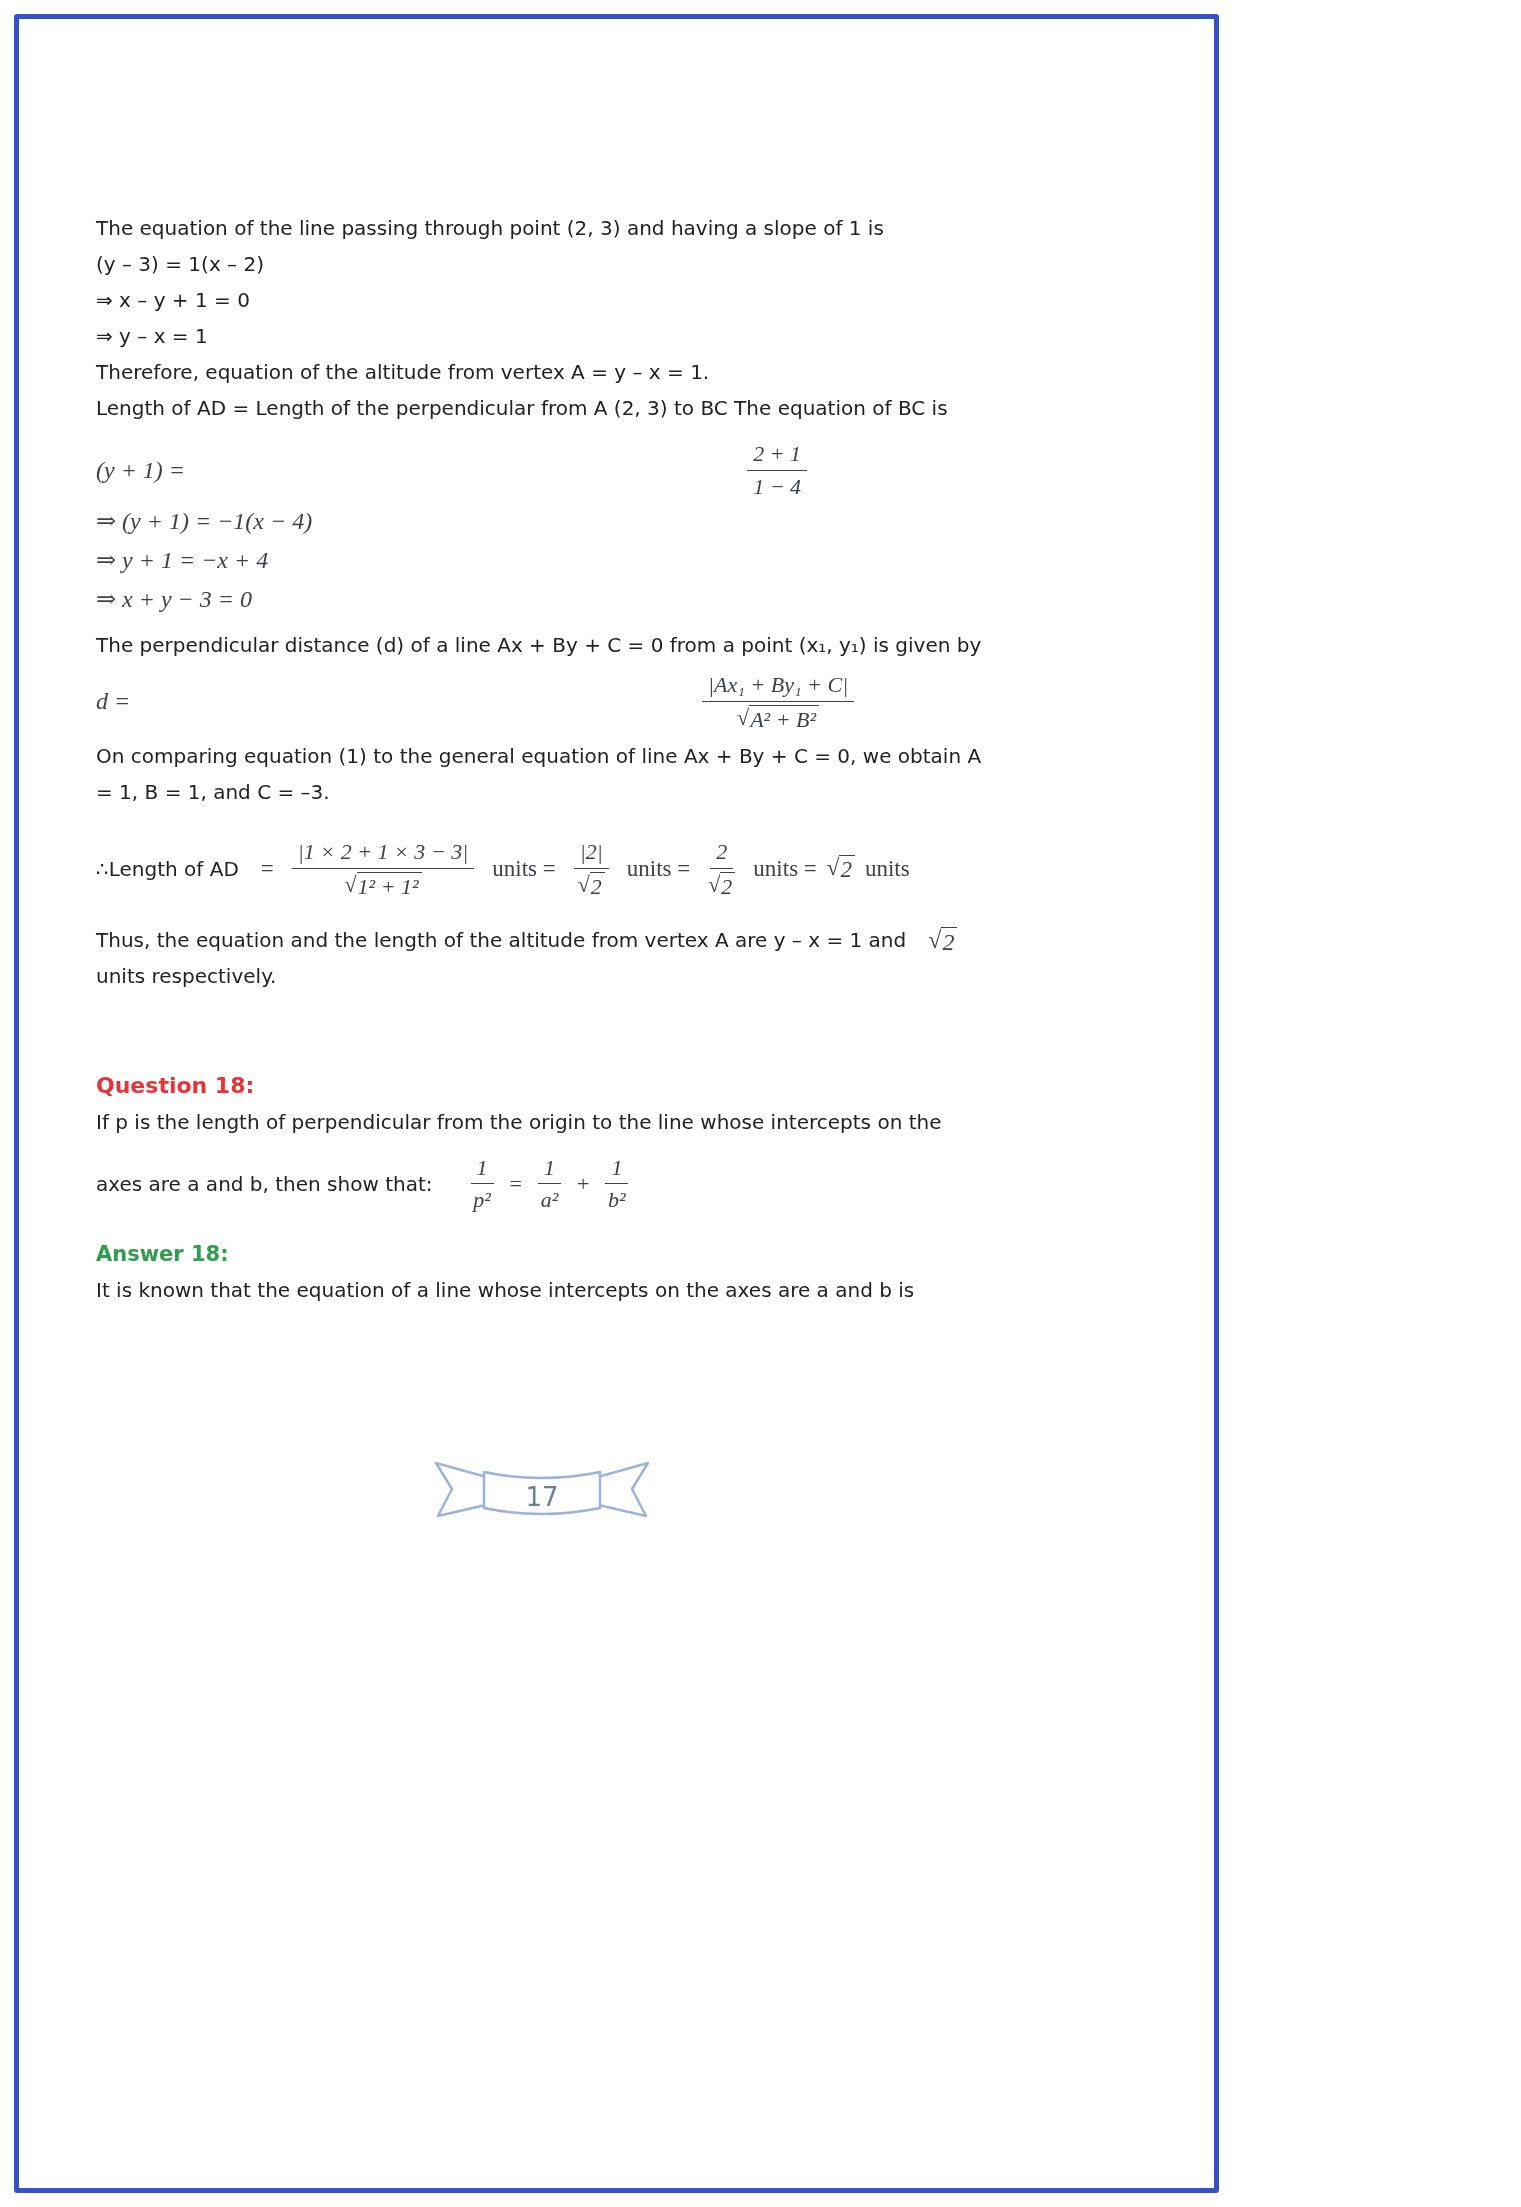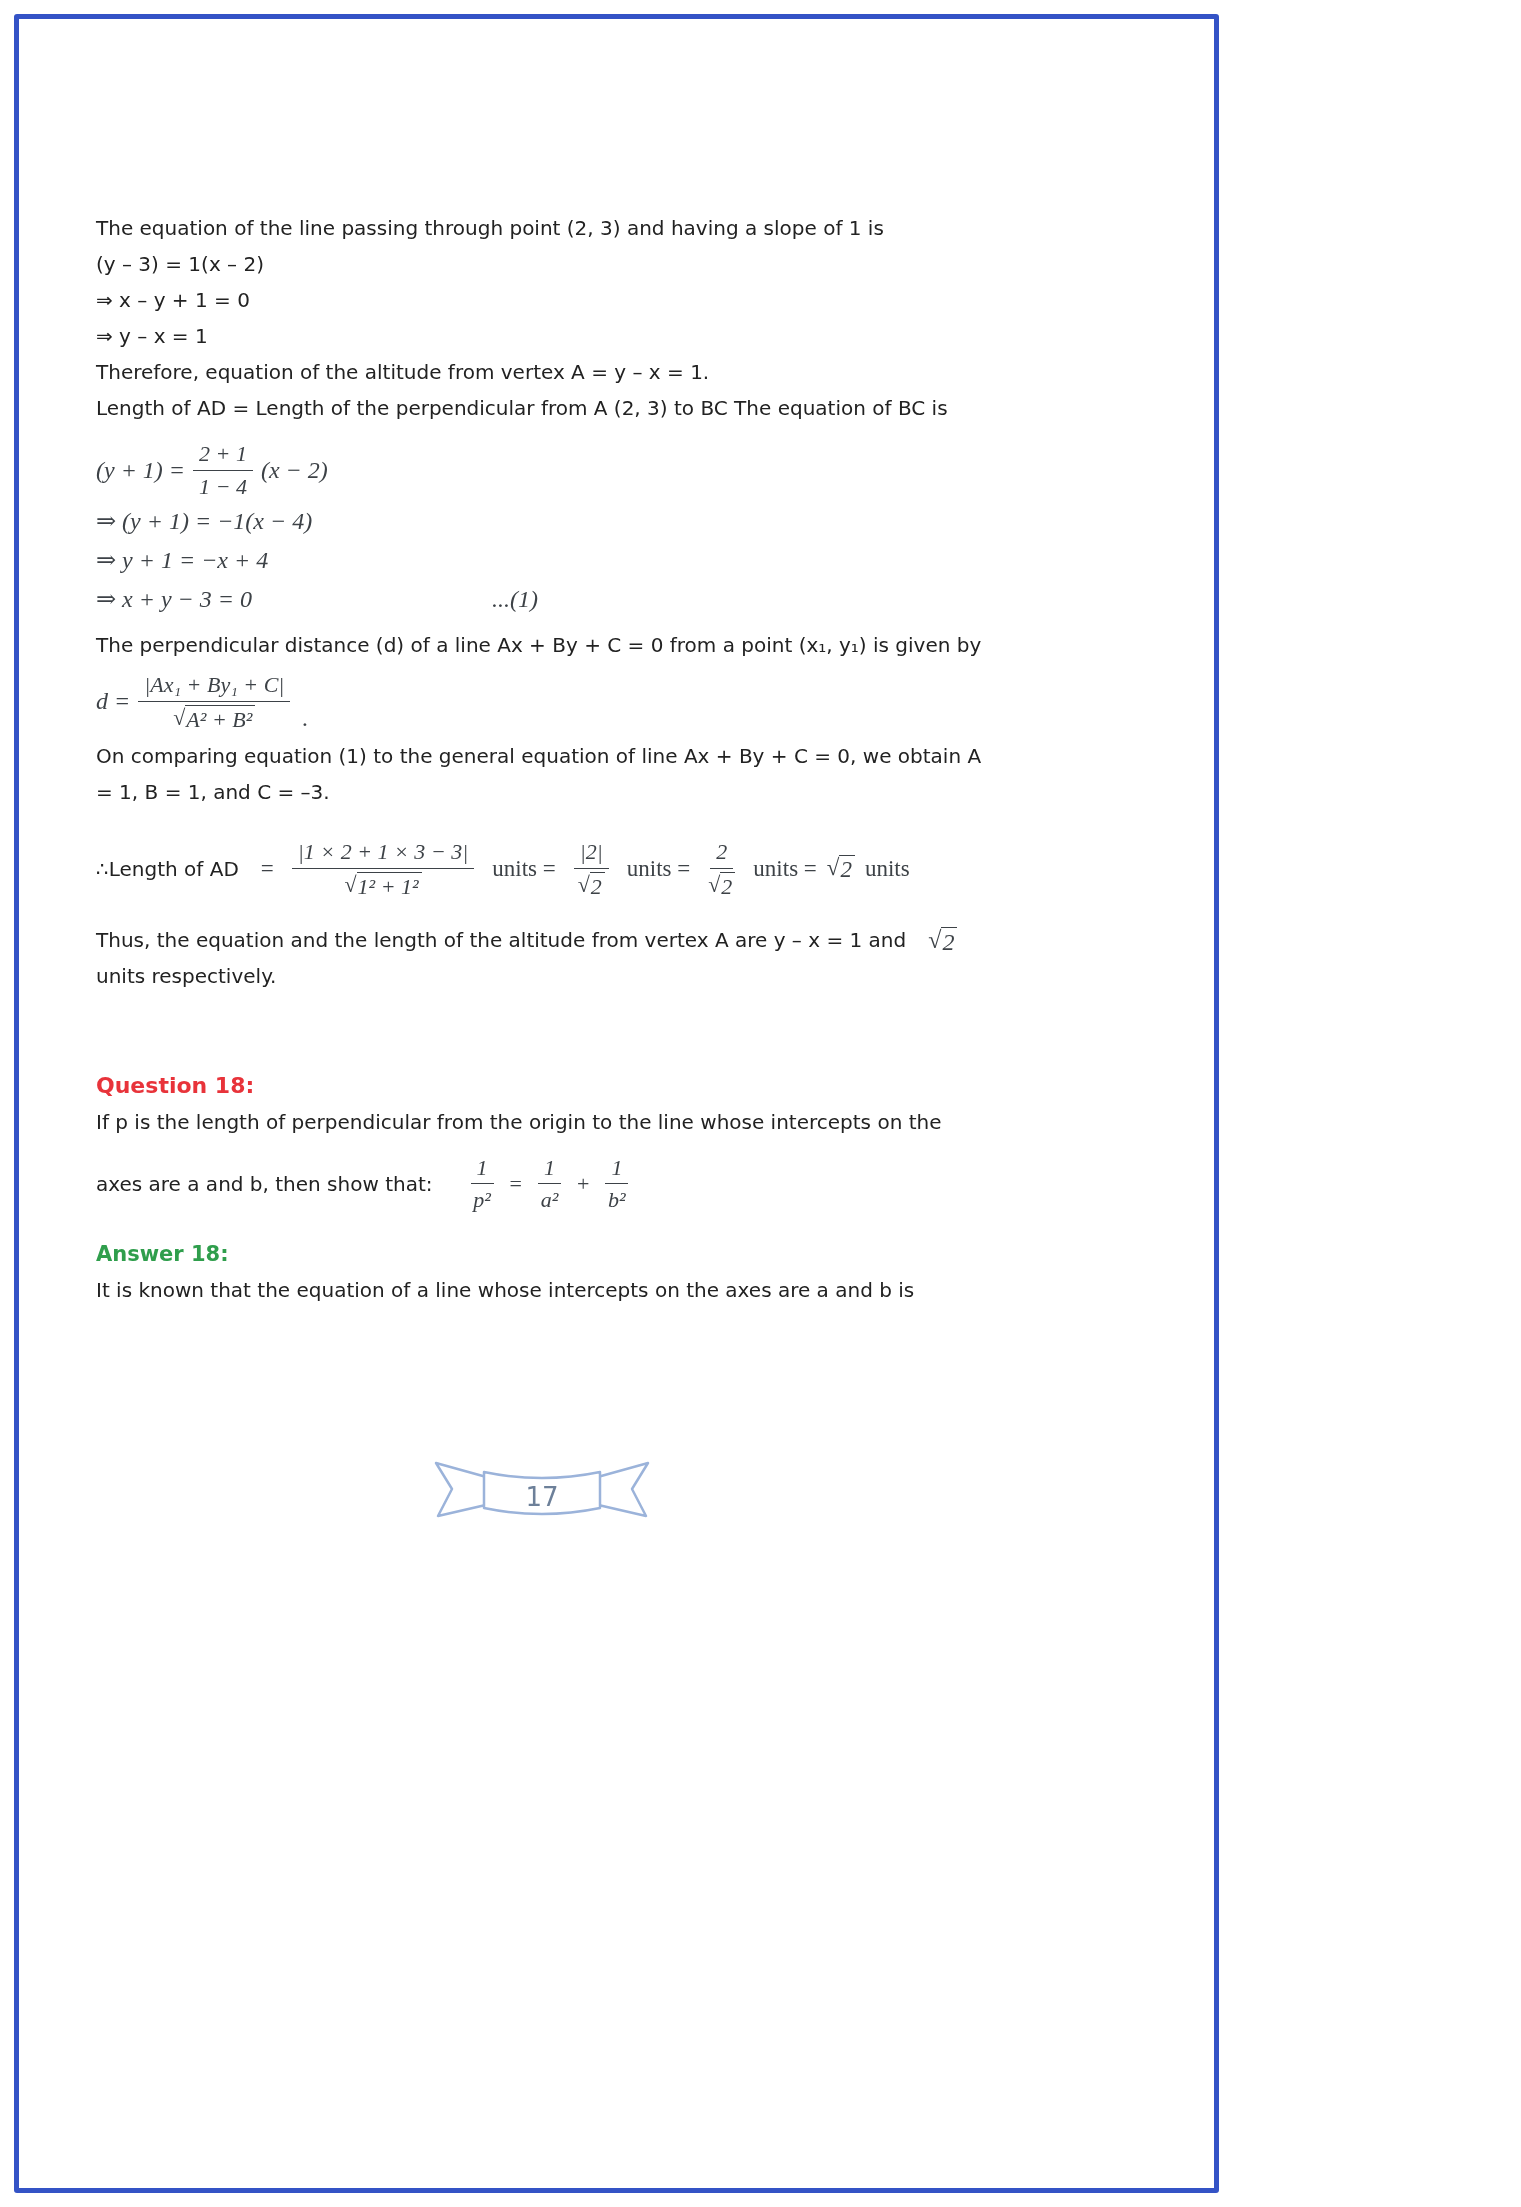--- a/index.html
+++ b/index.html
@@ -12,21 +12,21 @@
   .content { position:absolute; left:96px; top:210px; width:1340px; }
 
   .line { font-size:20px; line-height:36px; color:var(--body_ink,#222222); white-space:nowrap; }
 
   .q-heading { color:var(--question_red,#e8333a); font-weight:bold; font-size:22px; margin-top:74px; }
   .a-heading { color:var(--answer_green,#2f9e4c); font-weight:bold; font-size:21px; margin-top:22px; }
 
   .math { font-family:"Liberation Serif","DejaVu Serif",serif; font-style:italic; color:var(--math_ink,#3d4247); }
 
   .math-block { margin:14px 0 10px; }
-  .math-line { display:flex; align-items:center; font-size:24px; min-height:36px; }
+  .math-line { display:flex; align-items:center; font-size:24px; min-height:36px;justify-content:space-between; }
   .math-block .math-line { margin:3px 0; }
 
   .frac { display:inline-flex; flex-direction:column; align-items:center; margin:0 8px; font-size:22px; line-height:1.25; }
   .frac .num { border-bottom:1.5px solid currentColor; padding:0 6px 2px; }
   .frac .den { padding-top:2px; }
 
   .eq-tag { margin-left:240px; }
 
   .dist-block { margin:8px 0 6px; }
   .period { align-self:flex-end; padding-left:4px; }

